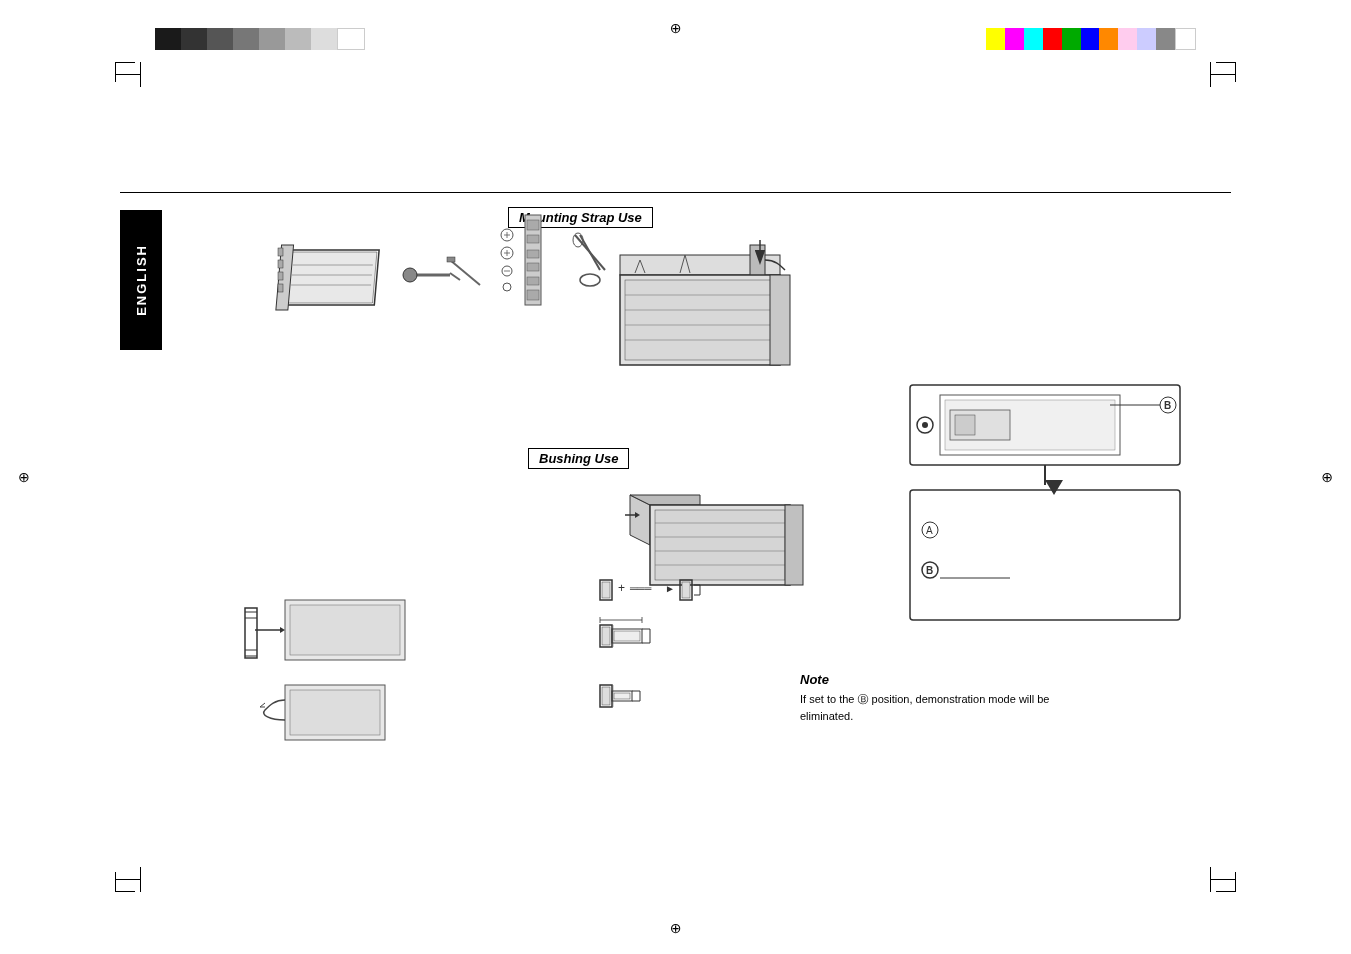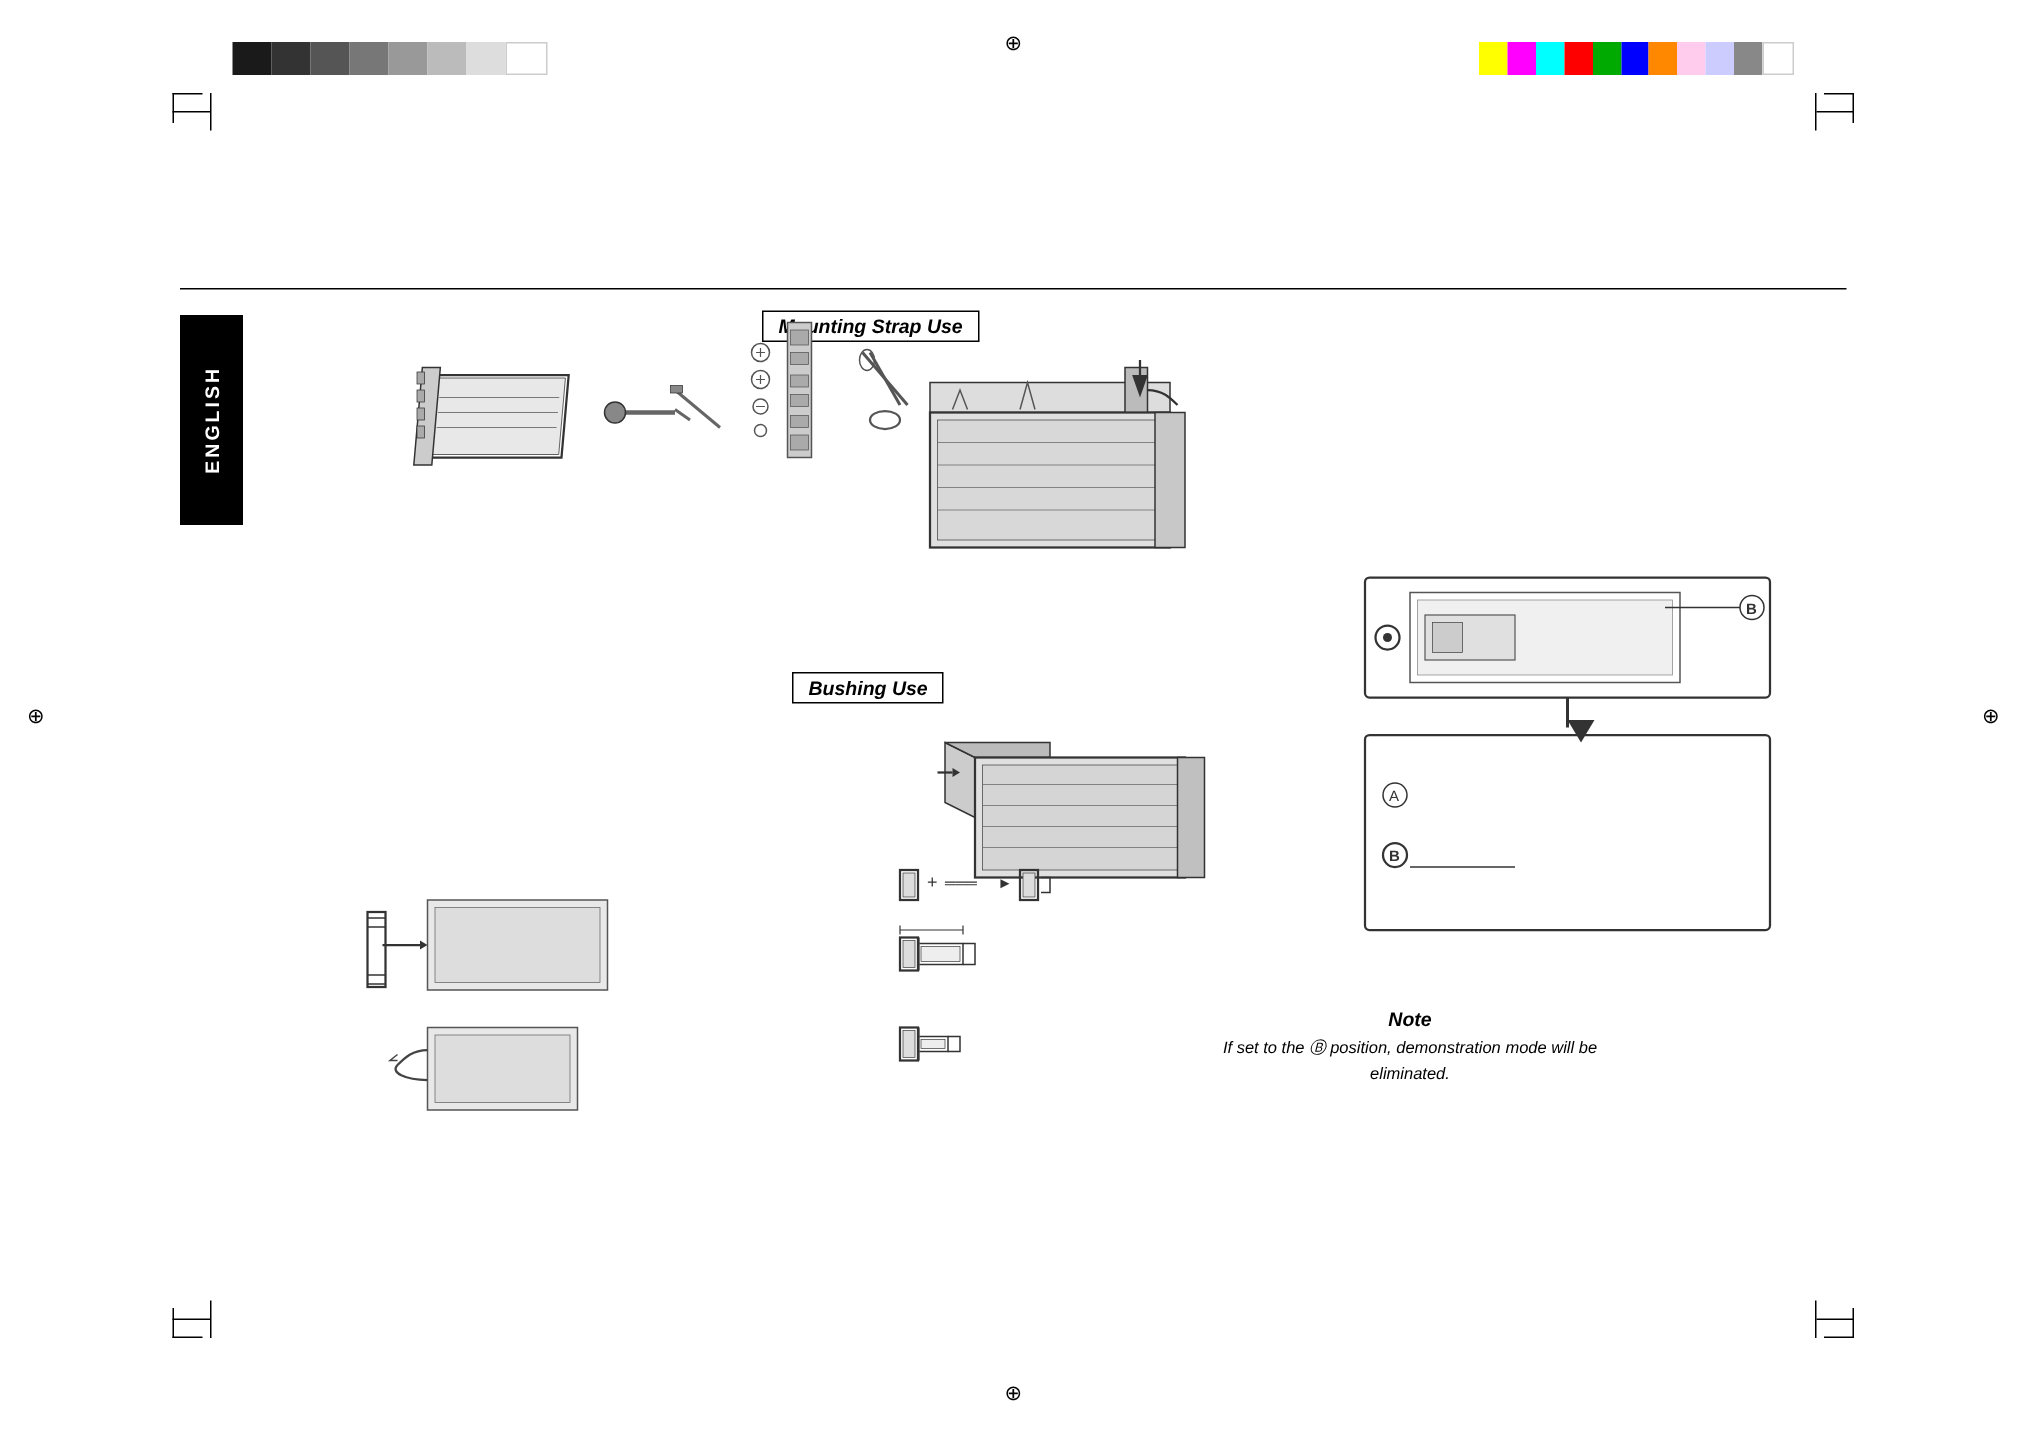--- a/index.html
+++ b/index.html
@@ -87,30 +87,28 @@
       border: 1px solid #000;
       padding: 2px 10px;
     }
 
     
     .note-section {
       position: absolute;
       top: 672px;
       left: 800px;
       width: 280px;
-      text-align: center;
     }
     .note-title {
       font-weight: bold;
       font-style: italic;
       font-size: 13px;
       margin-bottom: 4px;
     }
     .note-text {
-      font-style: italic;
       font-size: 11px;
       line-height: 1.5;
     }
 
     
     .corner-mark {
       position: absolute;
       width: 20px;
       height: 20px;
       border-color: #000;

